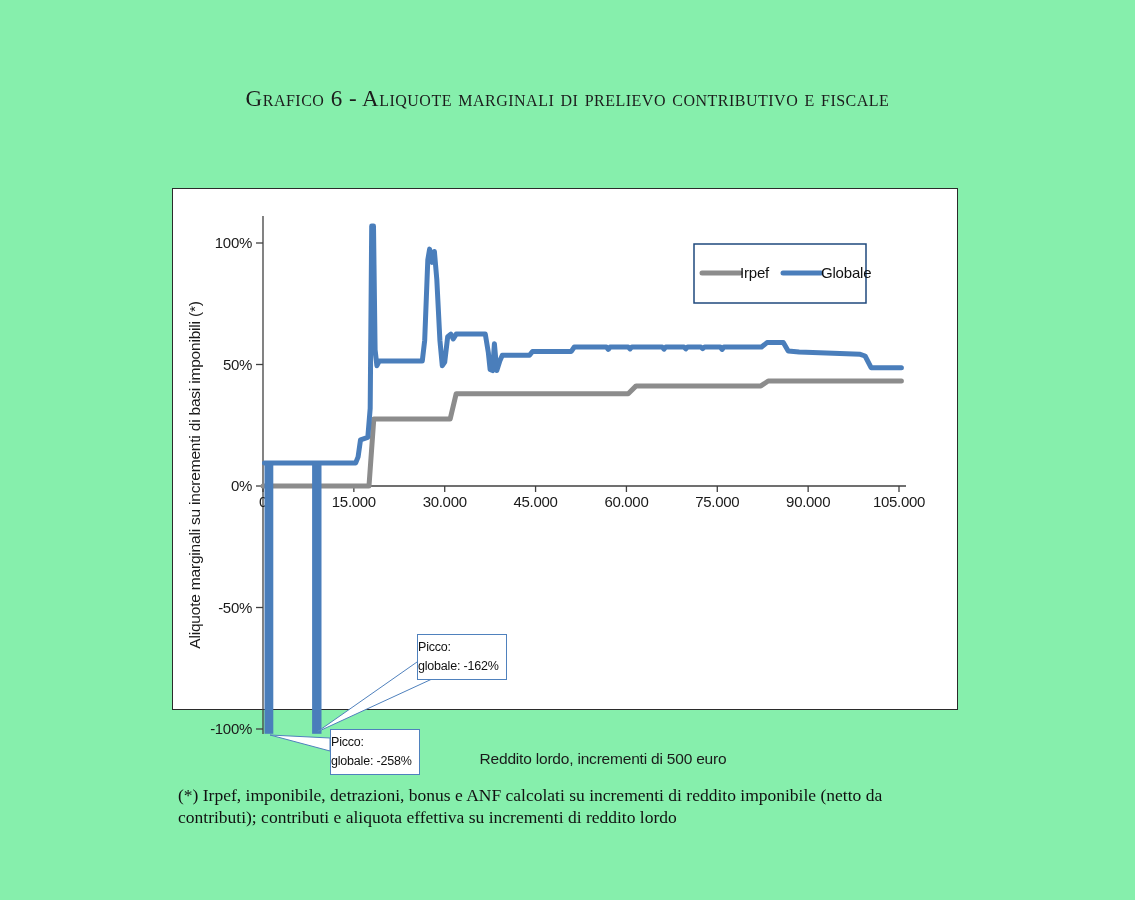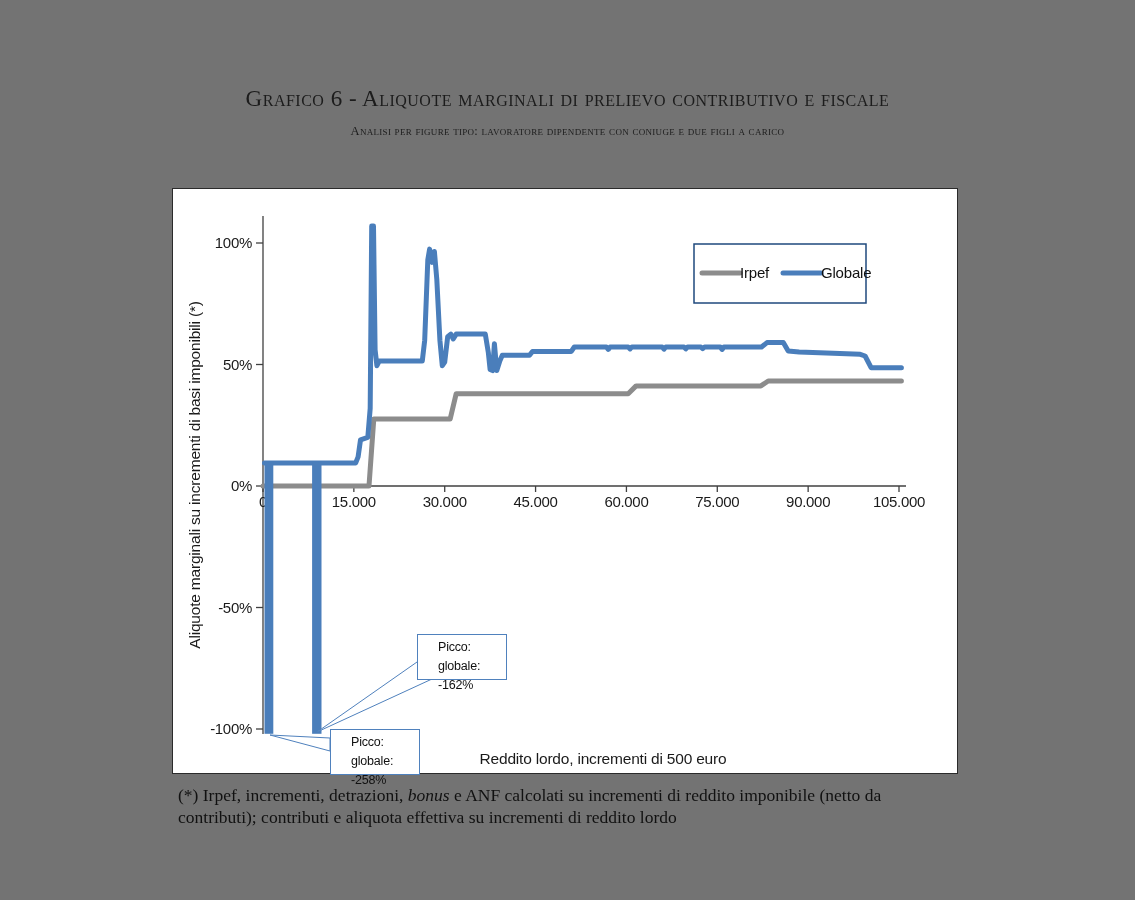--- a/index.html
+++ b/index.html
@@ -1,48 +1,47 @@
 <!DOCTYPE html>
 <html><head>
 <meta charset="utf-8">
 <style>
   html,body{margin:0;padding:0;background:#fff;}
-  #page{position:relative;width:1135px;height:900px;background:#737373;overflow:hidden;
+  #page{position:relative;width:1135px;height:900px;background:#86efac;overflow:hidden;
         font-family:"Liberation Sans",sans-serif;color:#1a1a1a;}
 
   #doc-title{position:absolute;left:0;top:86px;width:1135px;text-align:center;
              font-family:"Liberation Serif",serif;font-variant:small-caps;
              font-size:23px;letter-spacing:.5px;color:#1c1c1c;}
   #doc-subtitle{position:absolute;left:0;top:124px;width:1135px;text-align:center;
              font-family:"Liberation Serif",serif;font-variant:small-caps;
              font-size:12.5px;letter-spacing:.3px;color:#1c1c1c;}
 
-  #chart-box{position:absolute;left:172px;top:188px;width:786px;height:586px;
+  #chart-box{position:absolute;left:172px;top:188px;width:786px;height:522px;
              border:1.5px solid #2b2b2b;box-sizing:border-box;background:#fff;}
   #chart-box svg{position:absolute;left:0;top:0;}
 
   .tick{font-family:"Liberation Sans",sans-serif;font-size:15px;fill:#1a1a1a;letter-spacing:-.3px;}
   .axis-title{font-family:"Liberation Sans",sans-serif;font-size:15.5px;fill:#1a1a1a;letter-spacing:-.2px;}
   .lgtxt{font-family:"Liberation Sans",sans-serif;font-size:15px;fill:#111;letter-spacing:-.2px;}
 
   .callout{position:absolute;width:90px;height:46px;box-sizing:border-box;
-           background:#fff;border:1px solid #4F81BD;padding:3px 20px;
+           background:#fff;border:1px solid #4F81BD;padding:3px 0;
            font-size:12.5px;line-height:1.5;letter-spacing:-.2px;color:#111;z-index:3;}
 
   #footnote{position:absolute;left:178px;top:784px;width:782px;
             font-family:"Liberation Serif",serif;font-size:17.5px;line-height:1.28;color:#111;}
-  #footnote .it{font-style:italic;}
+  #footnote .it{}
 </style>
 </head>
 <body>
 
 <div id="page">
 
   <div id="doc-title">Grafico 6 - Aliquote marginali di prelievo contributivo e fiscale</div>
-  <div id="doc-subtitle">Analisi per figure tipo: lavoratore dipendente con coniuge e due figli a carico</div>
 
   <div id="chart-box">
     <svg id="plot" width="786" height="586" viewBox="0 0 786 586">
       <g id="g-axes">
           <line x1="90" y1="27" x2="90" y2="545" stroke="#404040" stroke-width="1.3"></line>
           <line x1="90" y1="297" x2="733" y2="297" stroke="#404040" stroke-width="1.3"></line>
           <line x1="83" y1="53.99999999999997" x2="90" y2="53.99999999999997" stroke="#404040" stroke-width="1.3"></line>
           <text x="79" y="58.99999999999997" text-anchor="end" class="tick">100%</text>
           <line x1="83" y1="175.5" x2="90" y2="175.5" stroke="#404040" stroke-width="1.3"></line>
           <text x="79" y="180.5" text-anchor="end" class="tick">50%</text>
@@ -94,15 +93,15 @@
     <div class="callout" style="left:244px;top:445px;">
       <div>Picco:</div>
       <div>globale: -162%</div>
     </div>
     <div class="callout" style="left:157px;top:540px;">
       <div>Picco:</div>
       <div>globale: -258%</div>
     </div>
   </div>
 
-  <div id="footnote"><span>(*) Irpef, incrementi, detrazioni, </span><span class="it">bonus</span><span> e ANF calcolati su incrementi di reddito imponibile (netto da contributi); contributi e aliquota effettiva su incrementi di reddito lordo</span></div>
+  <div id="footnote"><span>(*) Irpef, imponibile, detrazioni, </span><span class="it">bonus</span><span> e ANF calcolati su incrementi di reddito imponibile (netto da contributi); contributi e aliquota effettiva su incrementi di reddito lordo</span></div>
 
 </div>
 
 </body></html>

